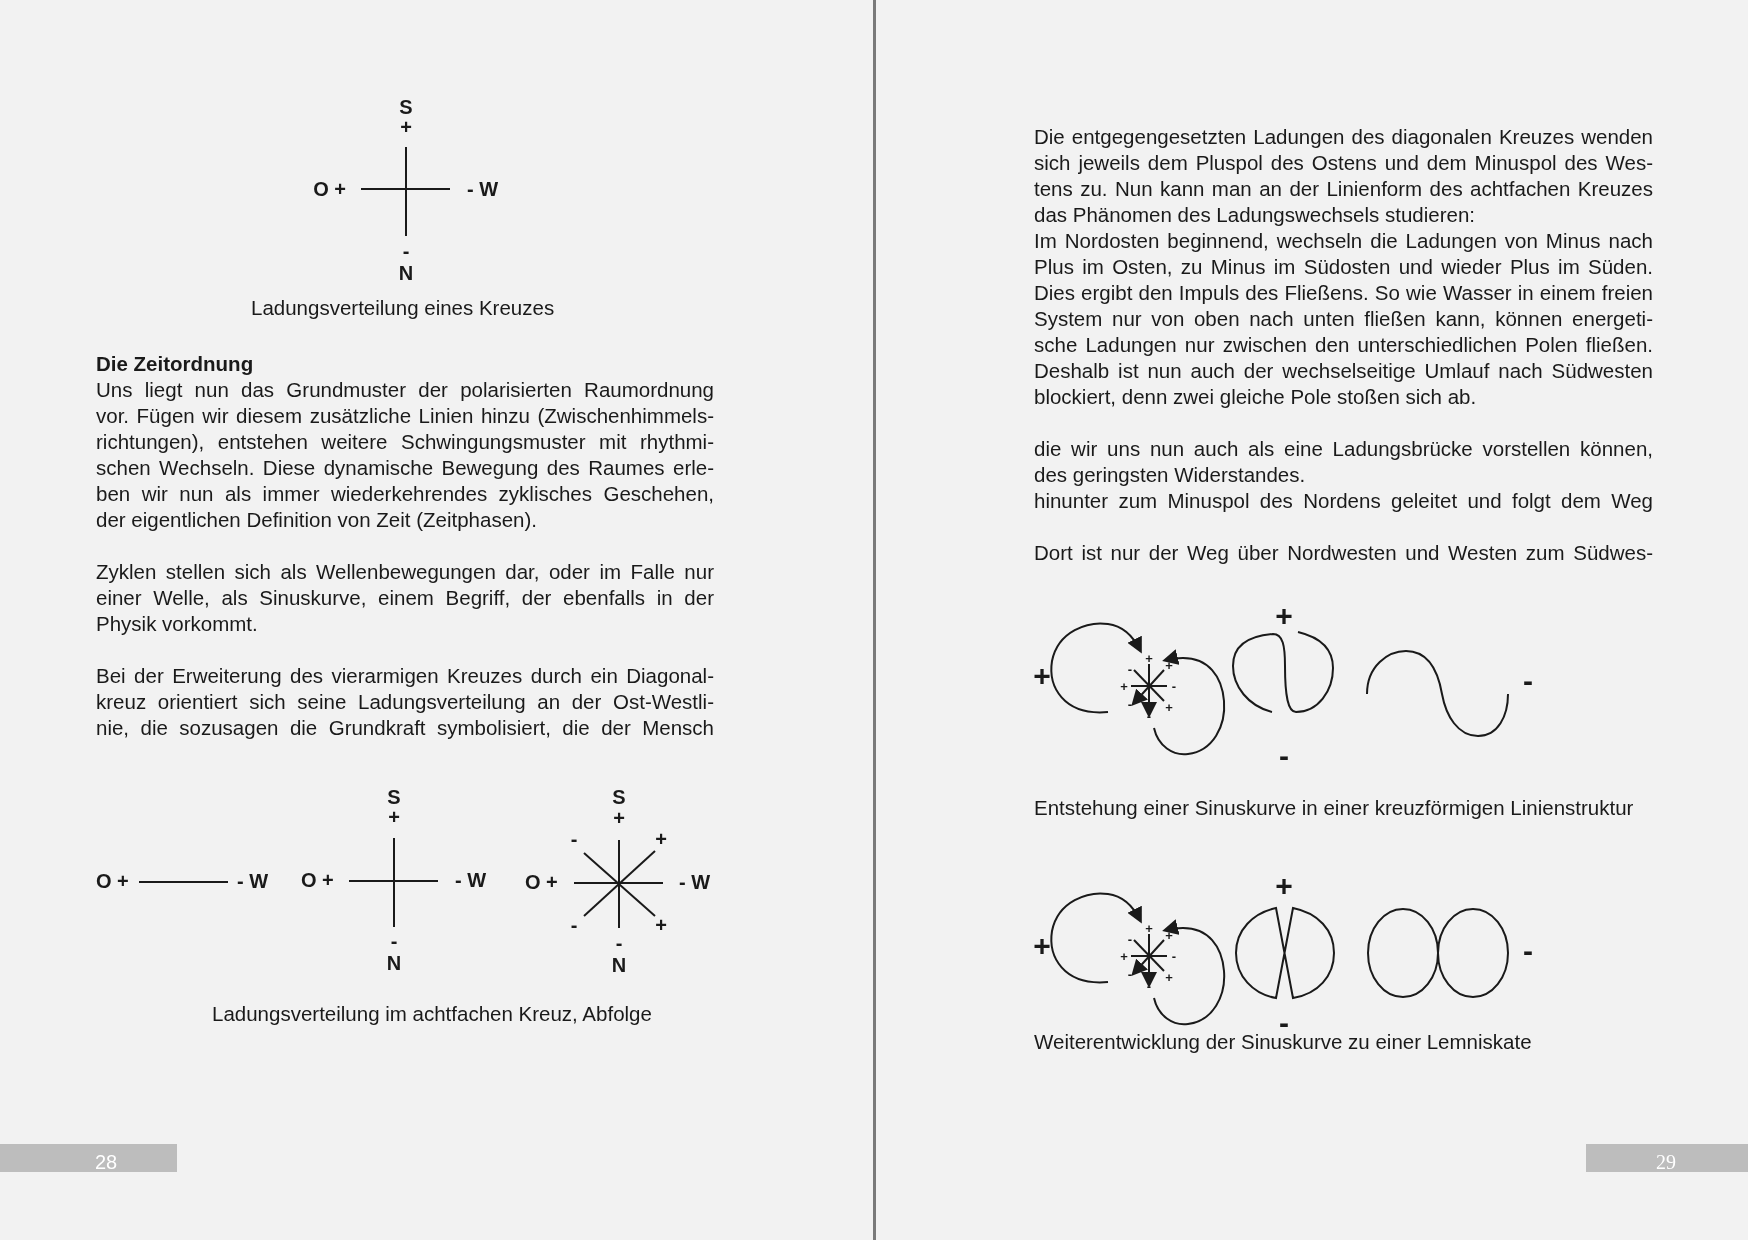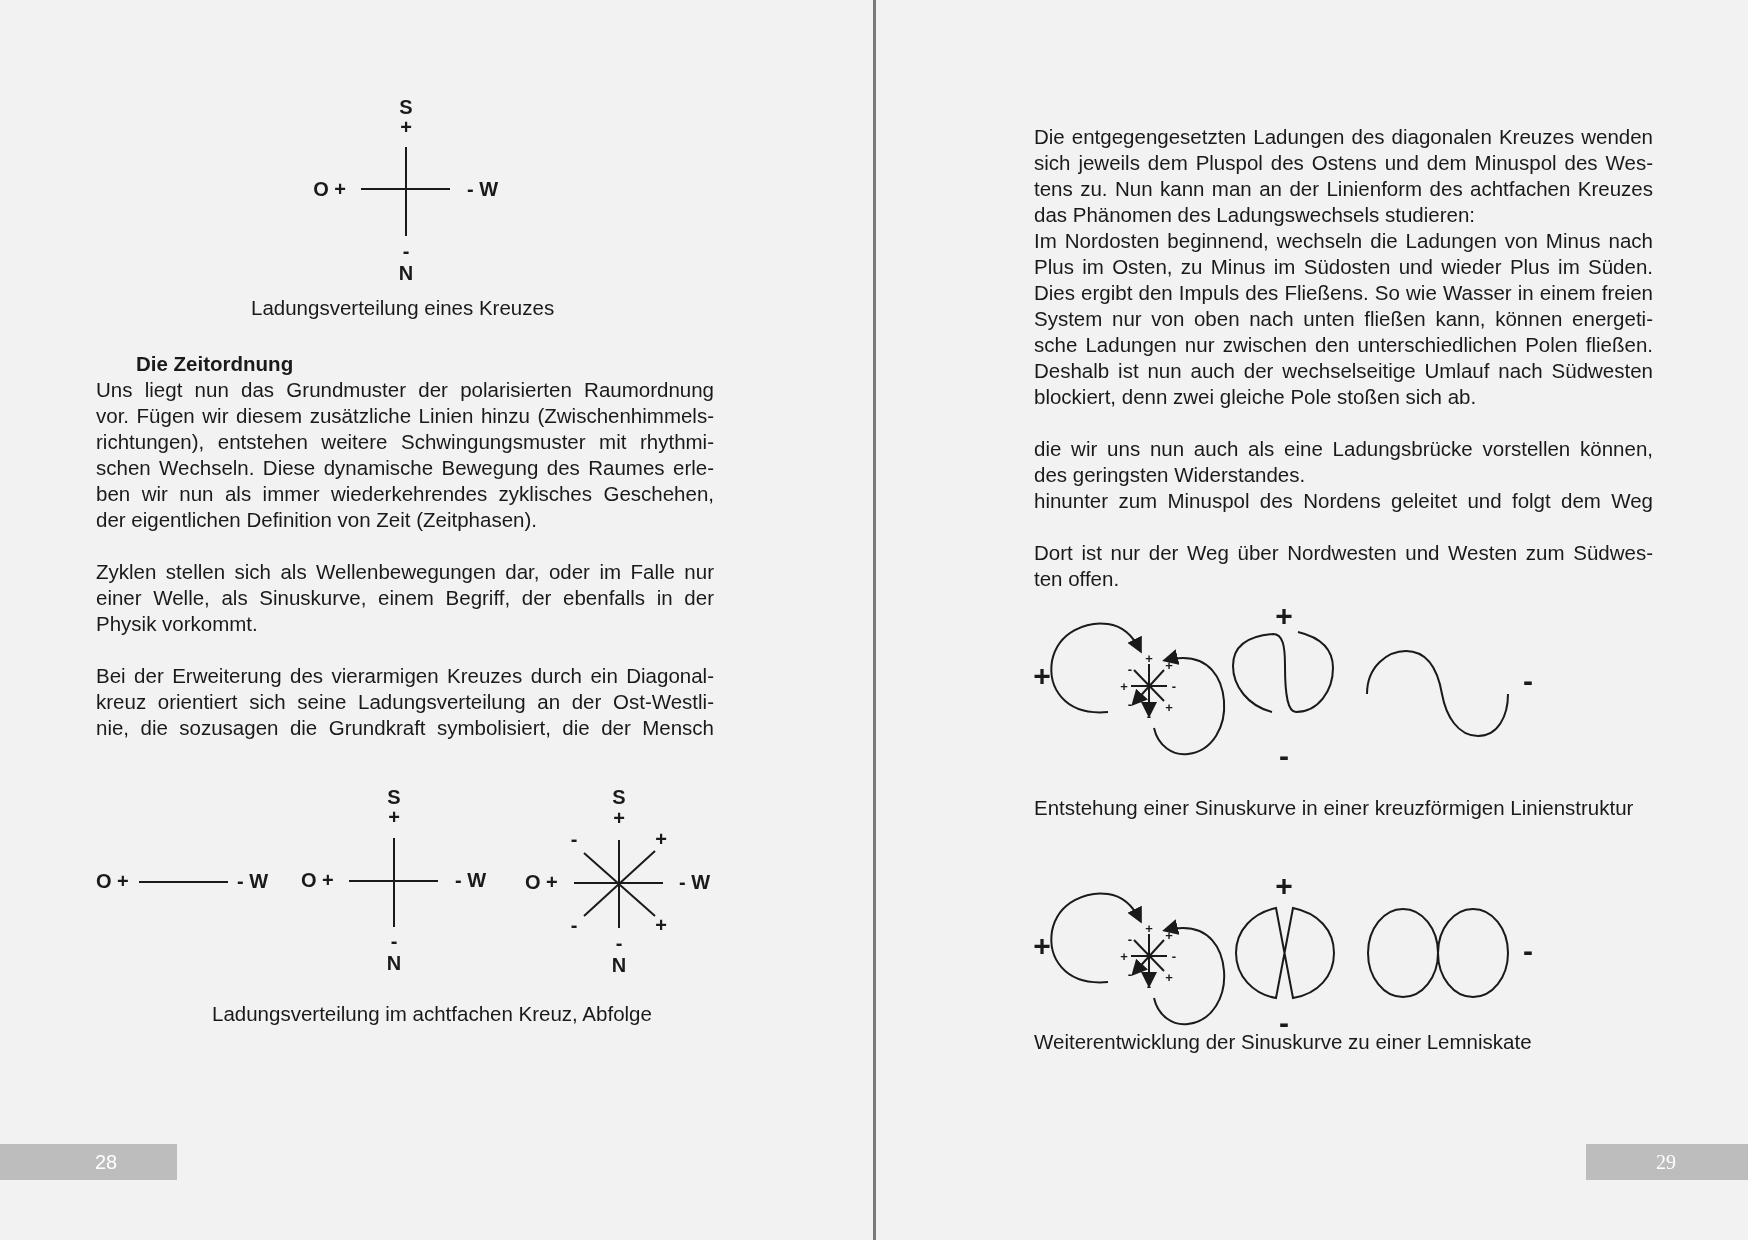--- a/index.html
+++ b/index.html
@@ -7,23 +7,23 @@
          font-family:"Liberation Sans", "DejaVu Sans", sans-serif; color:#1a1a1a; }
   .page { position:absolute; top:0; height:1240px; }
   #page-left { left:0; width:873px; }
   #page-right { left:876px; width:872px; }
   .divider { position:absolute; left:873px; top:0; width:3px; height:1240px; background:#7a7a7a; }
   .col { position:absolute; font-size:20.5px; line-height:26px; text-align:justify; }
   .col p { margin:0; }
   .col .gap { height:26px; }
   .col .line { display:block; text-align:justify; text-align-last:justify; white-space:nowrap; }
   .col .line.last { text-align-last:left; }
-  .heading { font-weight:bold;margin-left:40px; }
+  .heading { font-weight:bold; }
   .caption { position:absolute; font-size:20.5px; line-height:26px; white-space:nowrap; }
-  .pagenum { position:absolute; top:1144px; height:36px; background:#bdbdbd; color:#ffffff;
+  .pagenum { position:absolute; top:1144px; height:28px; background:#bdbdbd; color:#ffffff;
              font-size:20px; line-height:36px; }
   .pagenum span { position:absolute; top:0; }
   svg text { font-family:"Liberation Sans", "DejaVu Sans", sans-serif; font-weight:bold; fill:#1a1a1a; }
 </style>
 </head>
 <body>
 
 <div class="page" id="page-left">
 
   <svg style="position:absolute;left:300px;left:296px;top:90px;" width="230" height="195" viewBox="0 0 230 195">
@@ -124,21 +124,20 @@
     </p>
     <div class="gap"></div>
     <p>
       <span class="line">die wir uns nun auch als eine Ladungsbrücke vorstellen können,</span>
       <span class="line last">des geringsten Widerstandes.</span>
       <span class="line">hinunter zum Minuspol des Nordens geleitet und folgt dem Weg</span>
     </p>
     <div class="gap"></div>
     <p>
       <span class="line">Dort ist nur der Weg über Nordwesten und Westen zum Südwes-</span>
-      <span class="line last">ten offen.</span>
     </p>
   </div>
 
   <svg style="position:absolute;left:152px;top:596px;" width="520" height="175" viewBox="0 0 520 175">
     <defs>
       <marker id="arrowhead" markerWidth="8" markerHeight="8" refX="6" refY="4" orient="auto">
         <path d="M0,0 L8,4 L0,8 Z" fill="#1a1a1a"></path>
       </marker>
     </defs>
     <text x="14" y="90" font-size="30" text-anchor="middle">+</text>

